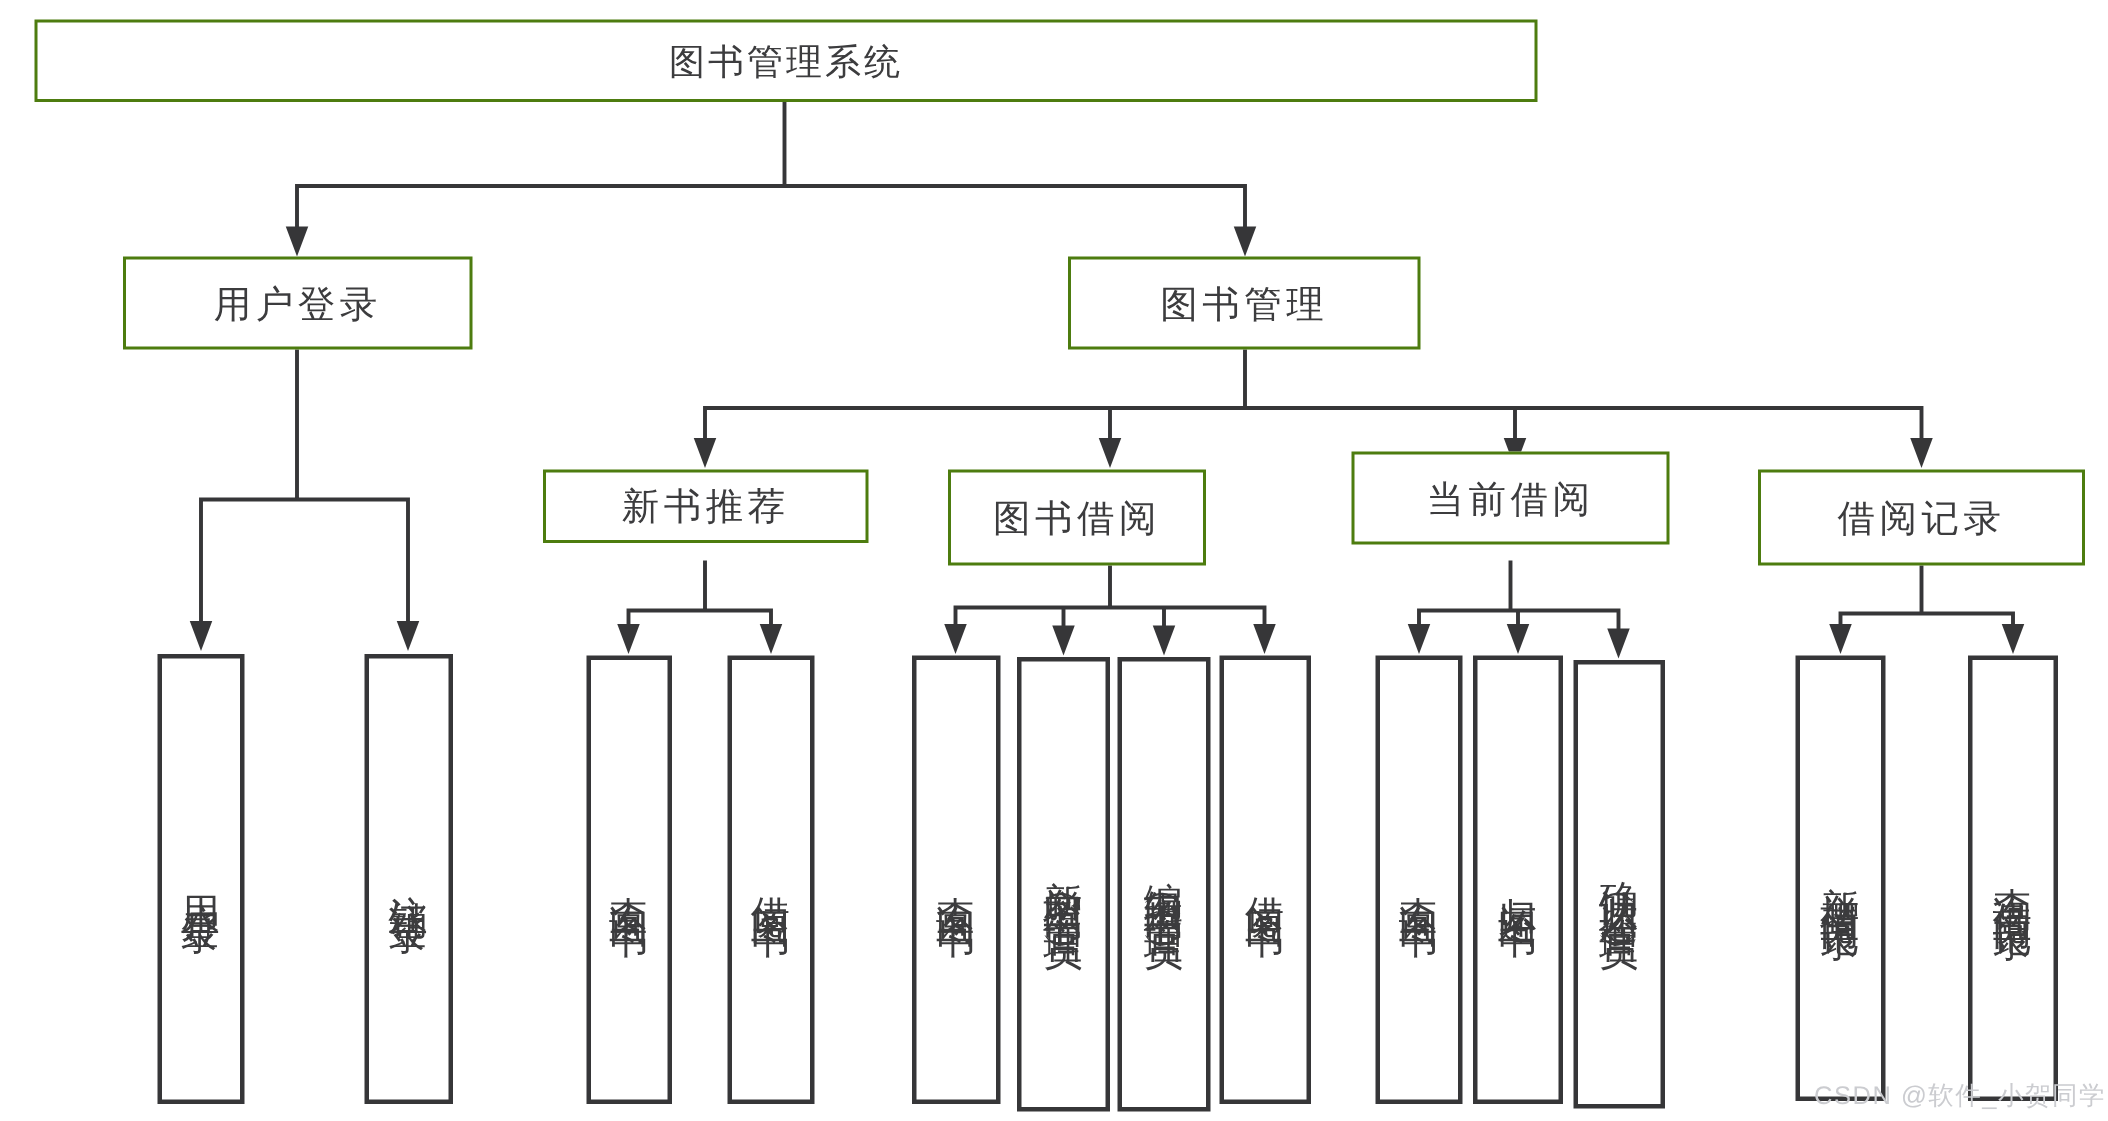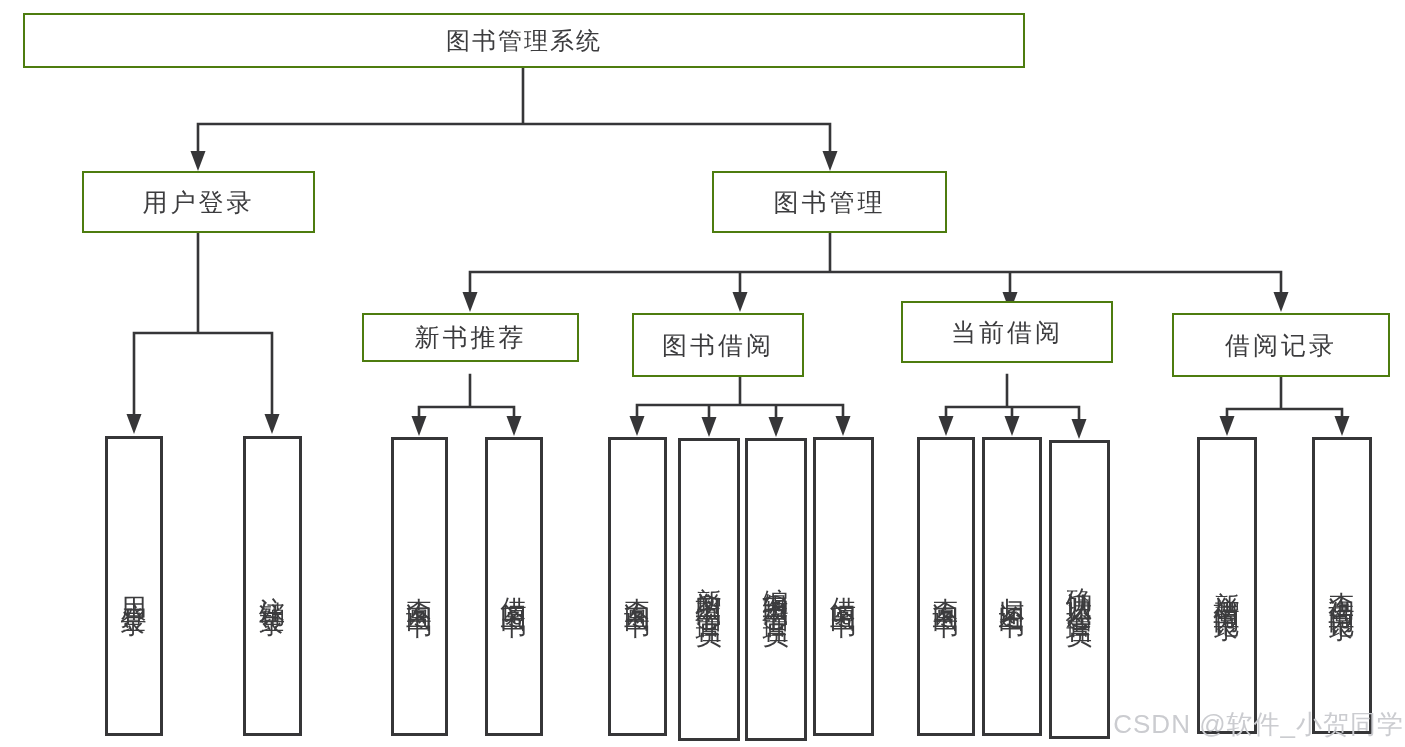--- a/index.html
+++ b/index.html
@@ -47,21 +47,21 @@
     font-size: 26px;
     letter-spacing: 5px;
     line-height: 1;
   }
 
   .watermark {
     position: absolute;
     right: 1px;
     bottom: 5px;
     color: #cbccd0;
-    font-size: 26px;
+    font-size: 17px;
     letter-spacing: 1px;
     z-index: 5;
     white-space: nowrap;
   }
 </style>
 </head>
 <body>
 
 <div class="stage">
 

